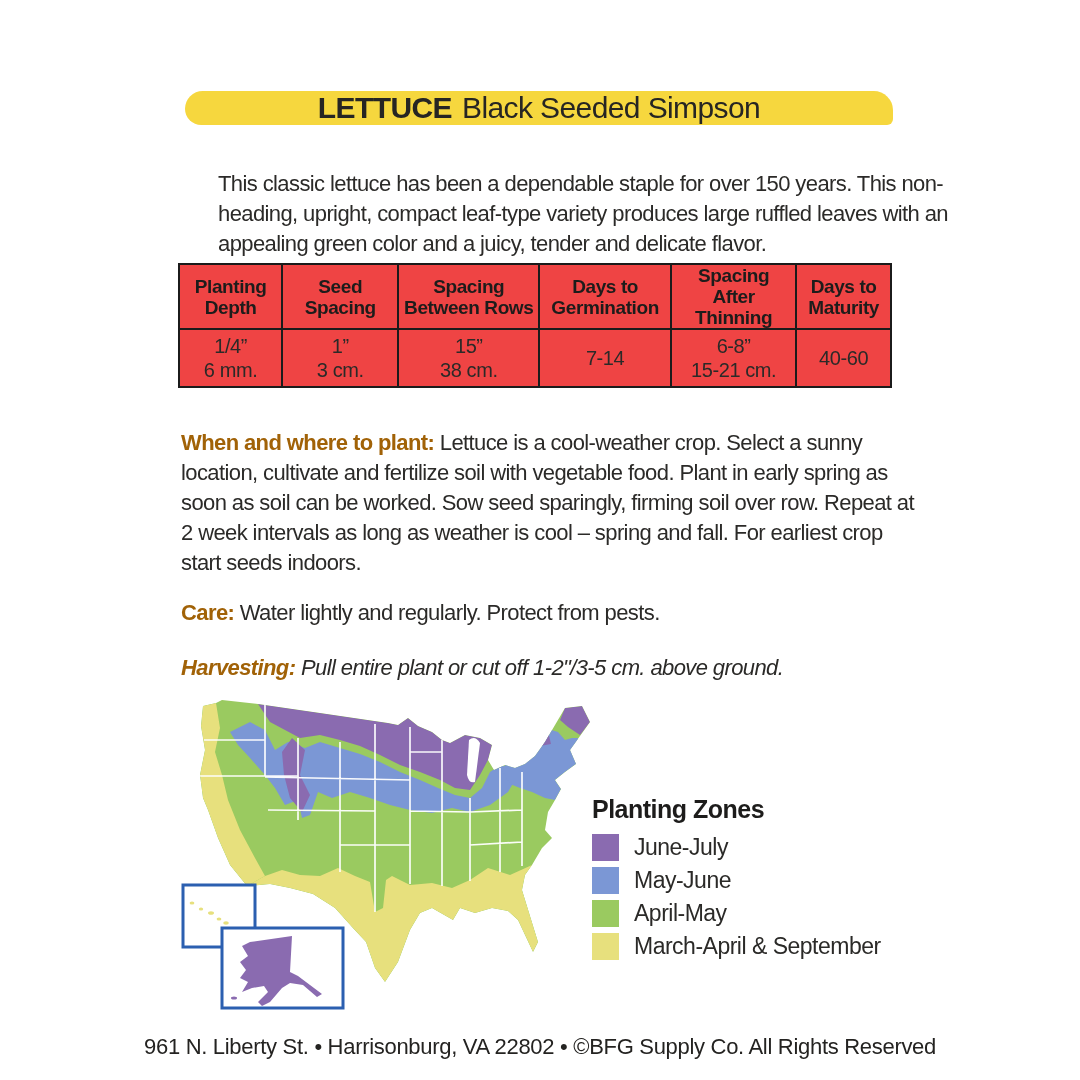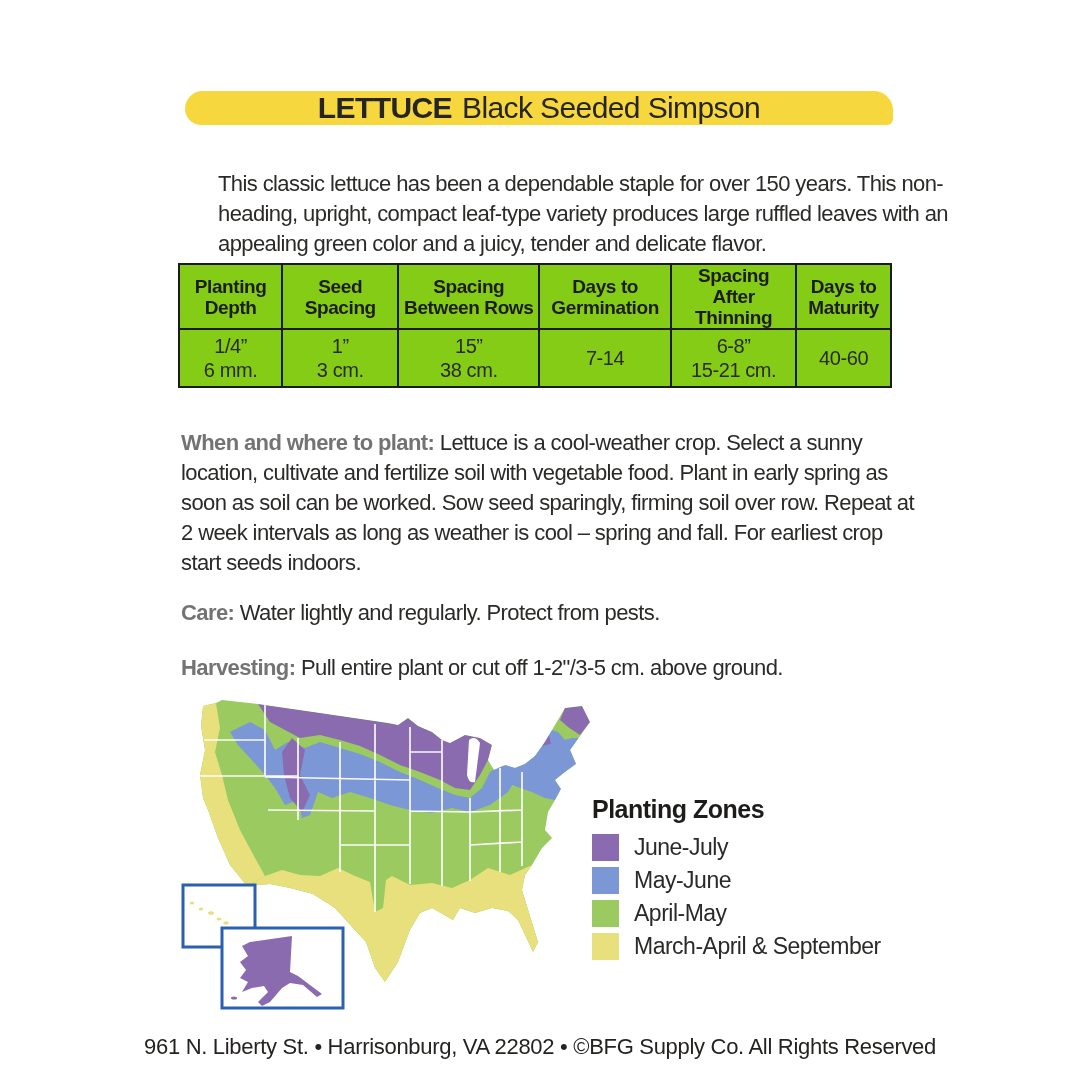--- a/index.html
+++ b/index.html
@@ -8,25 +8,25 @@
 
   
   .banner{position:absolute;left:185px;top:91px;width:708px;height:34px;
           border-radius:24px 26px 8px 22px;display:flex;align-items:center;justify-content:center;}
   .banner .t1{font-size:30px;font-weight:800;letter-spacing:-0.6px;color:#262523;}
   .banner .t2{font-size:30px;font-weight:500;letter-spacing:-0.6px;color:#262523;margin-left:10px;}
 
   
   .para{position:absolute;left:181px;width:740px;font-size:22px;line-height:30px;
         letter-spacing:-0.6px;color:#2b2a28;}
-  .para b{color:#737373;}
+  .para b{color:#a16207;}
   .desc{top:147px;margin-left:37px;}
   .sec0{top:406px;}
   .sec1{top:576px;}
-  .sec2{top:631px;}
+  .sec2{top:631px;font-style:italic;}
 
   
   .info-table{position:absolute;left:178px;top:263px;width:714px;border-collapse:collapse;
               table-layout:fixed;}
   .info-table th,.info-table td{border:2px solid #1b1b1b;text-align:center;vertical-align:middle;
               padding:0 4px;}
   .info-table th{height:58px;font-size:19px;line-height:21px;font-weight:700;letter-spacing:-0.4px;color:#1d1c1b;}
   .info-table td{height:56px;font-size:20px;line-height:24px;letter-spacing:-0.4px;}
   .info-table .v1,.info-table .v2{display:block;}
 
@@ -49,21 +49,21 @@
 
 <div class="page">
 
   <div class="banner" style="background: rgb(246, 215, 62);">
     <span class="t1">LETTUCE</span>
     <span class="t2">Black Seeded Simpson</span>
   </div>
 
   <p class="para desc">This classic lettuce has been a dependable staple for over 150 years. This non-heading, upright, compact leaf-type variety produces large ruffled leaves with an appealing green color and a juicy, tender and delicate flavor.</p>
 
-  <table class="info-table" style="background: #84cc16;">
+  <table class="info-table" style="background: #ef4444;">
     <colgroup>
       <col style="width:14.5%">
         <col style="width:16.3%">
         <col style="width:19.8%">
       <col style="width:18.5%">
         <col style="width:17.6%">
         <col style="width:13.3%">
     </colgroup>
     <tbody>
         <tr>

